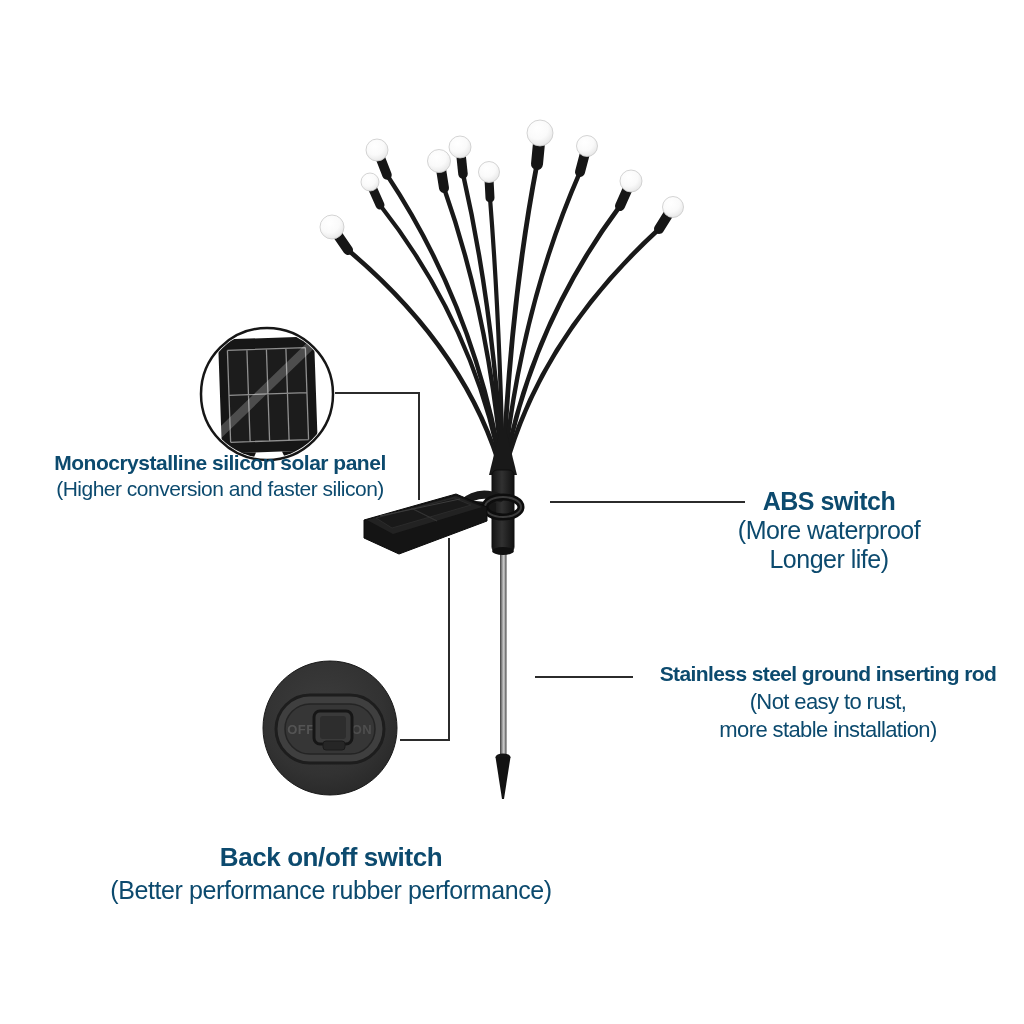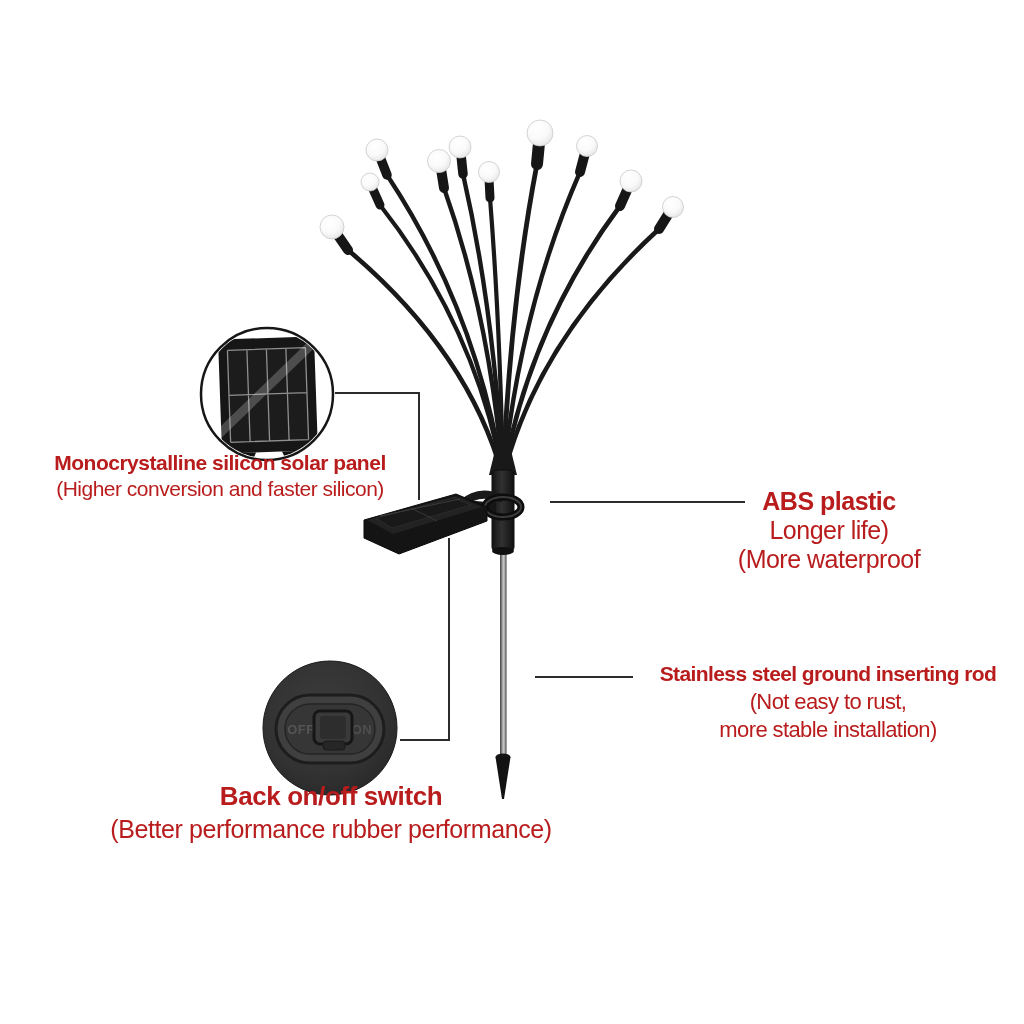--- a/index.html
+++ b/index.html
@@ -1,28 +1,28 @@
 <!DOCTYPE html>
 <html><head>
 <meta charset="utf-8">
 <style>
   html,body{margin:0;padding:0;background:#fff;}
   .canvas{
     position:relative;width:1024px;height:1024px;background:#ffffff;
     font-family:"Liberation Sans", sans-serif;color:#111;overflow:hidden;
   }
   .art{position:absolute;left:0;top:0;}
-  .label{position:absolute;text-align:center;color:#b91c1c;}
+  .label{position:absolute;text-align:center;color:#0c4a6e;}
   .label .t{font-weight:bold;}
   #panel-label{left:10px;top:450px;width:420px;font-size:21px;line-height:26px;letter-spacing:-0.5px;}
   #abs-label{left:649px;top:487px;width:360px;font-size:25px;line-height:29px;letter-spacing:-0.5px;}
   #abs-label .t{font-size:25px;}
   #rod-label{left:626px;top:660px;width:404px;font-size:22px;line-height:28px;letter-spacing:-0.6px;}
   #rod-label .t{font-size:21px;}
-  #switch-label{left:71px;top:780px;width:520px;font-size:25px;line-height:33px;letter-spacing:-0.4px;}
+  #switch-label{left:71px;top:841px;width:520px;font-size:25px;line-height:33px;letter-spacing:-0.4px;}
   #switch-label .t{font-size:26px;}
 </style>
 </head>
 <body>
 
 <div class="canvas">
 
   <svg class="art" width="1024" height="1024" viewBox="0 0 1024 1024">
     <defs>
       <radialGradient id="bulbGrad" cx="40%" cy="32%" r="75%">
@@ -150,23 +150,23 @@
       <rect x="323" y="741" width="22" height="9" rx="3" fill="#262626" stroke="#1a1a1a" stroke-width="1"></rect>
     </g>
   </svg>
 
   <div class="label" id="panel-label">
     <div class="t">Monocrystalline silicon solar panel</div>
     <div>(Higher conversion and faster silicon)</div>
   </div>
 
   <div class="label" id="abs-label">
-    <div class="t">ABS plastic</div>
+    <div class="t">ABS switch</div>
+    <div>(More waterproof</div>
     <div>Longer life)</div>
-    <div>(More waterproof</div>
   </div>
 
   <div class="label" id="rod-label">
     <div class="t">Stainless steel ground inserting rod</div>
     <div>(Not easy to rust,</div>
     <div>more stable installation)</div>
   </div>
 
   <div class="label" id="switch-label">
     <div class="t">Back on/off switch</div>

